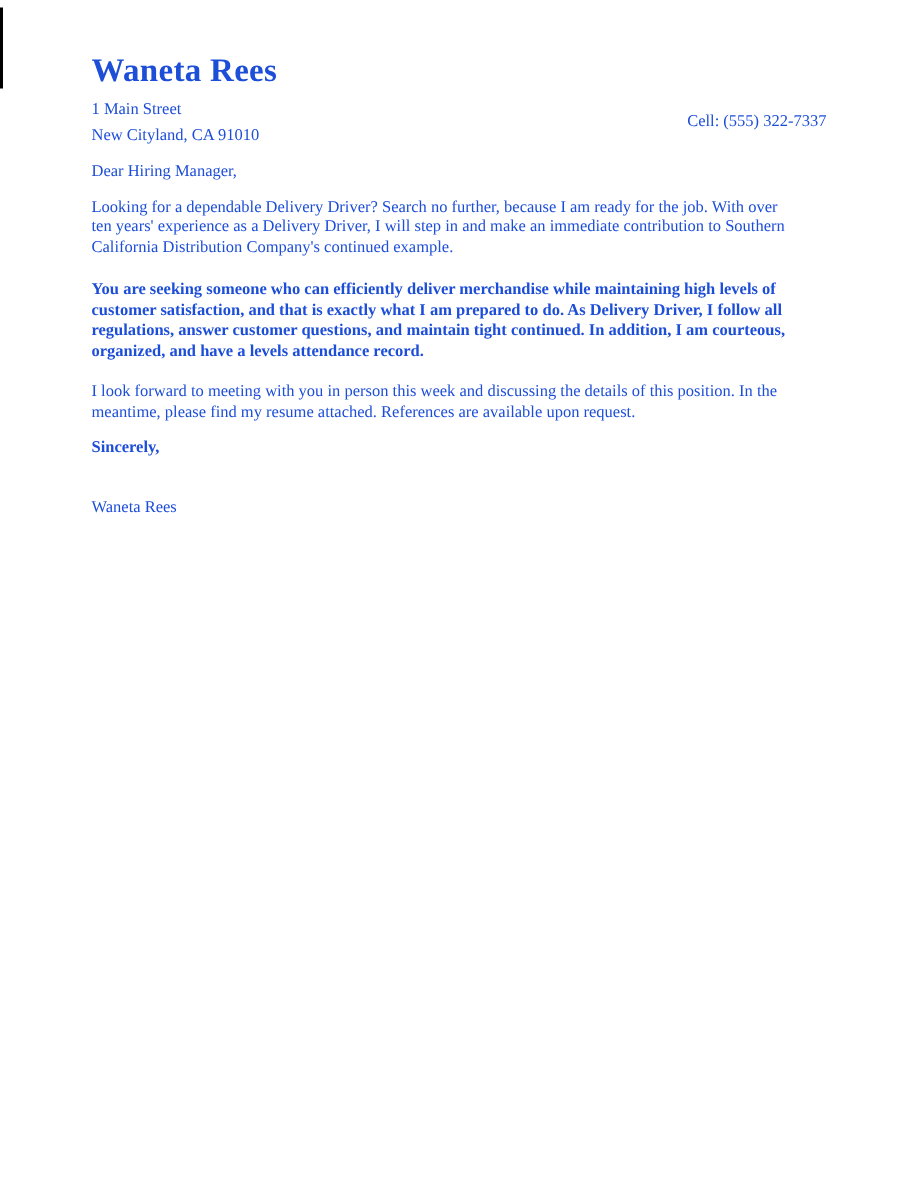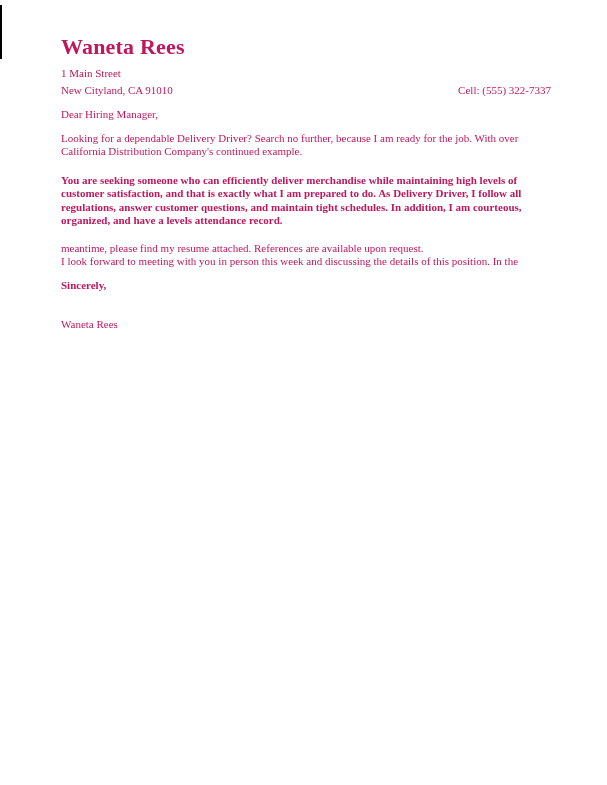--- a/index.html
+++ b/index.html
@@ -1,32 +1,32 @@
 <!DOCTYPE html>
 <html><head>
 <meta charset="utf-8">
 <style>
   html,body{margin:0;padding:0;background:#fff;}
   .page{
     position:relative;
     width:607px;height:785px;
     background:#ffffff;
-    color:#be185d;
+    color:#1d4ed8;
     font-family:"Liberation Serif", "DejaVu Serif", serif;
     overflow:hidden;
   }
   .scan-artifact{
     position:absolute;left:0;top:5px;width:2px;height:54px;background:#000;
   }
   .content{padding:34px 56px 0 61px;}
   .sender-name{
     margin:0;font-size:22px;line-height:25px;font-weight:700;letter-spacing:0.2px;
   }
   .header-row{
-    display:flex;justify-content:space-between;align-items:flex-end;
+    display:flex;justify-content:space-between;align-items:center;
     margin-top:6px;font-size:11px;line-height:16.5px;
   }
   .contact-block{text-align:right;}
   .body-text{font-size:11px;line-height:13.5px;}
   .greeting{margin-top:10px;}
   .para .line{white-space:nowrap;}
   .para-1{margin-top:10px;}
   .para-2{margin-top:15px;font-weight:bold;}
   .para-3{margin-top:14px;}
   .closing{margin-top:10px;font-weight:bold;}
@@ -49,33 +49,34 @@
       </div>
       <div class="contact-block">
         <div>Cell: (555) 322-7337</div>
       </div>
     </div>
 
     <div class="body-text greeting">Dear Hiring Manager,</div>
 
     <div class="body-text para para-1">
       <div class="line">Looking for a dependable Delivery Driver? Search no further, because I am ready for the job. With over</div>
+      <div class="line">ten years' experience as a Delivery Driver, I will step in and make an immediate contribution to Southern</div>
       <div class="line">California Distribution Company's continued example.</div>
     </div>
 
     <div class="body-text para para-2">
       <div class="line">You are seeking someone who can efficiently deliver merchandise while maintaining high levels of</div>
       <div class="line">customer satisfaction, and that is exactly what I am prepared to do. As Delivery Driver, I follow all</div>
-      <div class="line">regulations, answer customer questions, and maintain tight schedules. In addition, I am courteous,</div>
+      <div class="line">regulations, answer customer questions, and maintain tight continued. In addition, I am courteous,</div>
       <div class="line">organized, and have a levels attendance record.</div>
     </div>
 
     <div class="body-text para para-3">
+      <div class="line">I look forward to meeting with you in person this week and discussing the details of this position. In the</div>
       <div class="line">meantime, please find my resume attached. References are available upon request.</div>
-      <div class="line">I look forward to meeting with you in person this week and discussing the details of this position. In the</div>
     </div>
 
     <div class="body-text closing">Sincerely,</div>
 
     <div class="body-text signature">Waneta Rees</div>
 
   </div>
 </div>
 
 </body></html>

